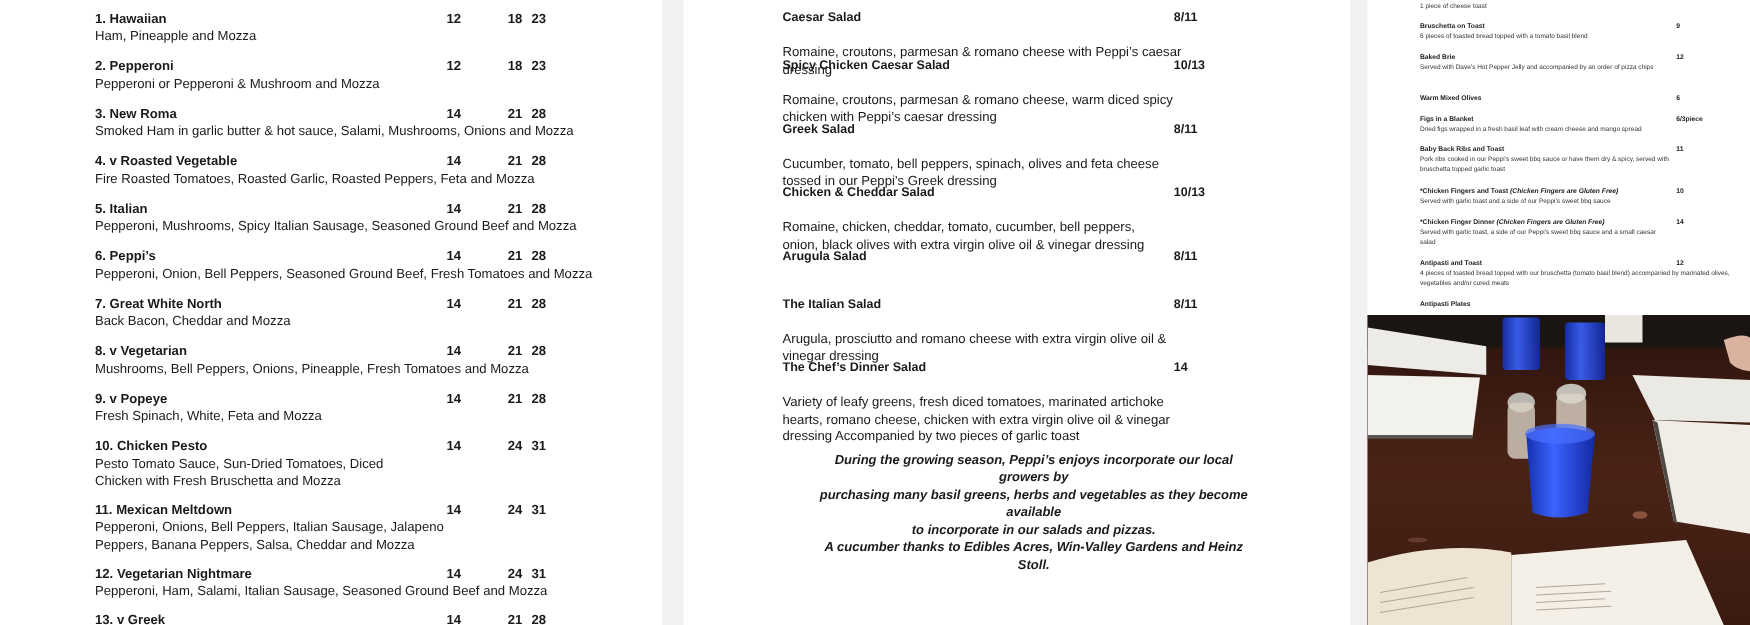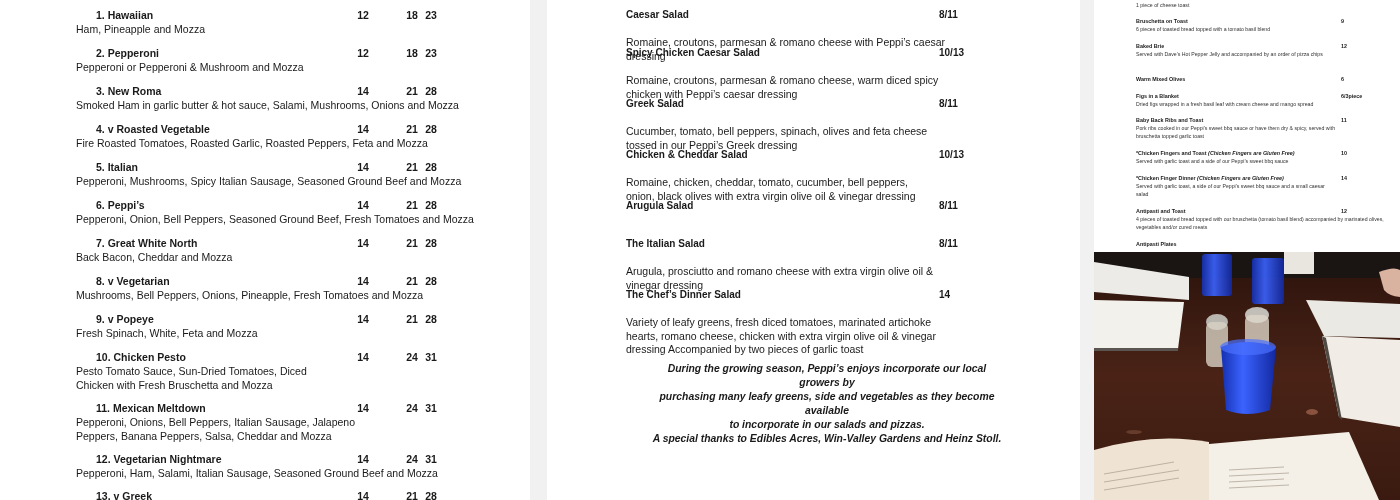--- a/index.html
+++ b/index.html
@@ -9,21 +9,21 @@
     font-family:"Liberation Sans", "DejaVu Sans", sans-serif;
     color:#1a1a1a;
   }
   .panel { position:absolute; top:0; height:500px; background:#fff; overflow:hidden; }
   .gutter { position:absolute; top:0; height:500px; background:#f1f1f1; }
 
   
   #pizza-panel { left:0; width:530px; }
   .pz-item { position:absolute; left:76px; width:380px; }
   .pz-head { position:relative; height:14px; font-weight:bold; font-size:10.5px; line-height:14px; }
-  .pz-head .name { position:absolute; left:0; top:0; white-space:nowrap;margin-left:20px; }
+  .pz-head .name { position:absolute; left:0; top:0; white-space:nowrap; }
   .pz-head .p { position:absolute; top:0; width:24px; text-align:center; }
   .pz-head .p1 { left:275px; }
   .pz-head .p2 { left:324px; }
   .pz-head .p3 { left:342px; left:343px; }
   .pz-desc { font-size:10.5px; line-height:13.5px; white-space:nowrap; margin-top:1px; }
   .pz-desc.wrap { white-space:normal; width:270px; }
 
   
   #salad-panel { left:547px; width:533px; }
   .sl-item { position:absolute; left:79px; width:330px; }
@@ -213,23 +213,23 @@
   </div>
   <div class="sl-item" style="top:288px">
     <div class="sl-head">
         <span class="name">The Chef’s Dinner Salad</span>
         <span class="price" style="left:313px">14</span>
       </div>
     <div class="sl-desc" style="width:320px">Variety of leafy greens, fresh diced tomatoes, marinated artichoke hearts, romano cheese, chicken with extra virgin olive oil &amp; vinegar dressing Accompanied by two pieces of garlic toast</div>
   </div>
   <div class="sl-note">
     <div>During the growing season, Peppi’s enjoys incorporate our local growers by</div>
-    <div>purchasing many leafy greens, side and vegetables as they become available</div>
+    <div>purchasing many basil greens, herbs and vegetables as they become available</div>
     <div>to incorporate in our salads and pizzas.</div>
-    <div>A special thanks to Edibles Acres, Win-Valley Gardens and Heinz Stoll.</div>
+    <div>A cucumber thanks to Edibles Acres, Win-Valley Gardens and Heinz Stoll.</div>
   </div>
 </div>
 
 <div class="gutter" style="left:1080px; width:14px;"></div>
 
 <div id="app-panel" class="panel">
   <div class="ap-item" style="top:1px">
     <div class="ap-desc">1 piece of cheese toast</div>
   </div>
   <div class="ap-item" style="top:17px">

